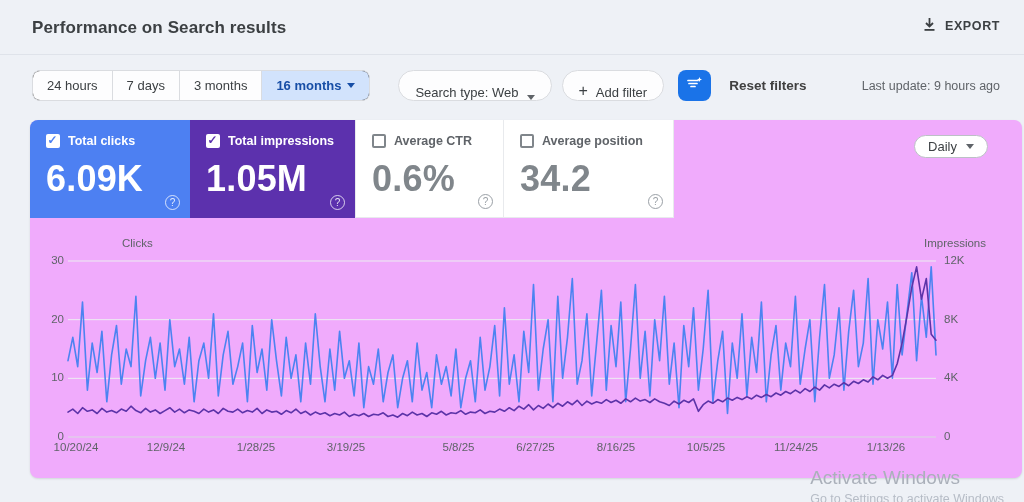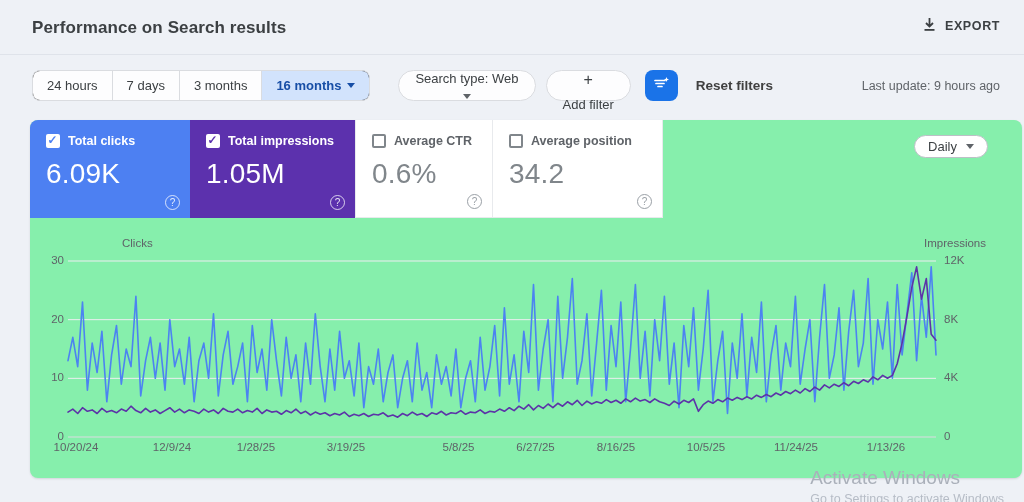--- a/index.html
+++ b/index.html
@@ -16,40 +16,40 @@
   
   .filter-row { position:absolute; top:70px; left:32px; right:24px; height:31px; display:flex; align-items:center;}
   .chip-group { display:flex; border:1px solid #dadce0; border-radius:8px; overflow:hidden; background:#000000; height:31px;}
   .chip { padding:0 14px; display:flex; align-items:center; gap:6px; font-size:13px; color:#3c4043;
     border-left:1px solid #dadce0; cursor:pointer; white-space:nowrap; background:#fdfdfe;}
   .chip:first-child { border-left:none; }
   .chip.selected { background:#d2e3fc; color:#174ea6; font-weight:700; }
   .caret { width:0; height:0; border-left:4px solid transparent; border-right:4px solid transparent;
     border-top:5px solid #5f6368; display:inline-block; }
   .chip.selected .caret { border-top-color:#174ea6; }
-  .pill { height:31px; display:flex; align-items:center; gap:8px; padding:0 16px; border:1px solid #dadce0;
-    border-radius:16px; background:#fdfdfe; font-size:13px; color:#3c4043; cursor:pointer; white-space:nowrap;flex-direction:column;}
+  .pill { height:31px; display:flex; align-items:flex-end; gap:8px; padding:0 16px; border:1px solid #dadce0;
+    border-radius:16px; background:#fdfdfe; font-size:13px; color:#3c4043; cursor:pointer; white-space:nowrap;}
   .sp28 { width:28px; } .sp10 { width:10px; } .sp14 { width:14px; }
   .plus { font-size:16px; color:#3c4043; font-weight:400; }
   .tune-btn { width:33px; height:31px; border-radius:8px; background:#1a73e8; display:flex; align-items:center;
     justify-content:center; cursor:pointer; }
   .reset { margin-left:18px; font-size:13.5px; font-weight:700; color:#404040; cursor:pointer; }
   .last-update { margin-left:auto; font-size:12.5px; color:#5f6368; }
   
-  .card { position:absolute; left:30px; top:120px; width:992px; height:358px; background:#86efac;
+  .card { position:absolute; left:30px; top:120px; width:992px; height:358px; background:#f0abfc;
     border-radius:8px; box-shadow:0 1px 2px rgba(60,64,67,.15); }
   .tabs { position:absolute; top:0; left:0; height:98px; display:flex; border-top-left-radius:8px; overflow:hidden;}
   .tab { position:relative; padding:14px 16px; cursor:pointer; }
   .tab .cb-row { display:flex; align-items:center; gap:8px; margin-bottom:10px; }
   .tab .lbl { font-size:12.5px; font-weight:700; }
-  .tab .val { font-size:28px; font-weight:400; letter-spacing:.2px; }
+  .tab .val { font-size:36px; font-weight:700; letter-spacing:.2px; }
   .tab-clicks { width:160px; background:#4d80f2; color:#fff; }
   .tab-impr   { width:165px; background:#5c31ad; color:#fff; }
   .tab-ctr, .tab-pos { background:#fff; border-right:1px solid #e8eaed; border-bottom:1px solid #e8eaed;}
-  .tab-ctr { width:138px; border-left:1px solid #e8eaed;}
+  .tab-ctr { width:149px; border-left:1px solid #e8eaed;}
   .tab-pos { width:170px; }
   .tab-ctr .lbl, .tab-pos .lbl { color:#5f6368; }
   .tab-ctr .val, .tab-pos .val { color:#80868b; }
   .cb { width:14px; height:14px; border-radius:2px; flex:0 0 auto; position:relative; }
   .cb.checked { background:#fff; }
   .cb.checked::after { content:"✓"; position:absolute; left:1.5px; top:-1px; font-size:12px; font-weight:700; }
   .tab-clicks .cb.checked::after { color:#4d80f2; }
   .tab-impr .cb.checked::after { color:#5c31ad; }
   .cb.unchecked { border:2px solid #80868b; background:transparent; }
   .help { position:absolute; right:10px; bottom:8px; width:15px; height:15px; border-radius:50%;
@@ -187,21 +187,21 @@
         <div class="ytick l" style="top: 195px;">0</div>
       </div>
     <div id="yticksR">
         <div class="ytick r" style="top: 19px;">12K</div>
         <div class="ytick r" style="top: 77.6667px;">8K</div>
         <div class="ytick r" style="top: 136.333px;">4K</div>
         <div class="ytick r" style="top: 195px;">0</div>
       </div>
     <div id="xticks">
         <div class="xtick" style="left: 46px;">10/20/24</div>
-        <div class="xtick" style="left: 136px; margin-left: 6px;">12/9/24</div>
+        <div class="xtick" style="left: 136px;">12/9/24</div>
         <div class="xtick" style="left: 226px;">1/28/25</div>
         <div class="xtick" style="left: 316px;">3/19/25</div>
         <div class="xtick" style="left: 406px; padding-left: 45px;">5/8/25</div>
         <div class="xtick" style="left: 496px; padding-left: 19px;">6/27/25</div>
         <div class="xtick" style="left: 586px;">8/16/25</div>
         <div class="xtick" style="left: 676px;">10/5/25</div>
         <div class="xtick" style="left: 766px; text-align: center;">11/24/25</div>
         <div class="xtick" style="left: 856px;">1/13/26</div>
       </div>
   </div>

